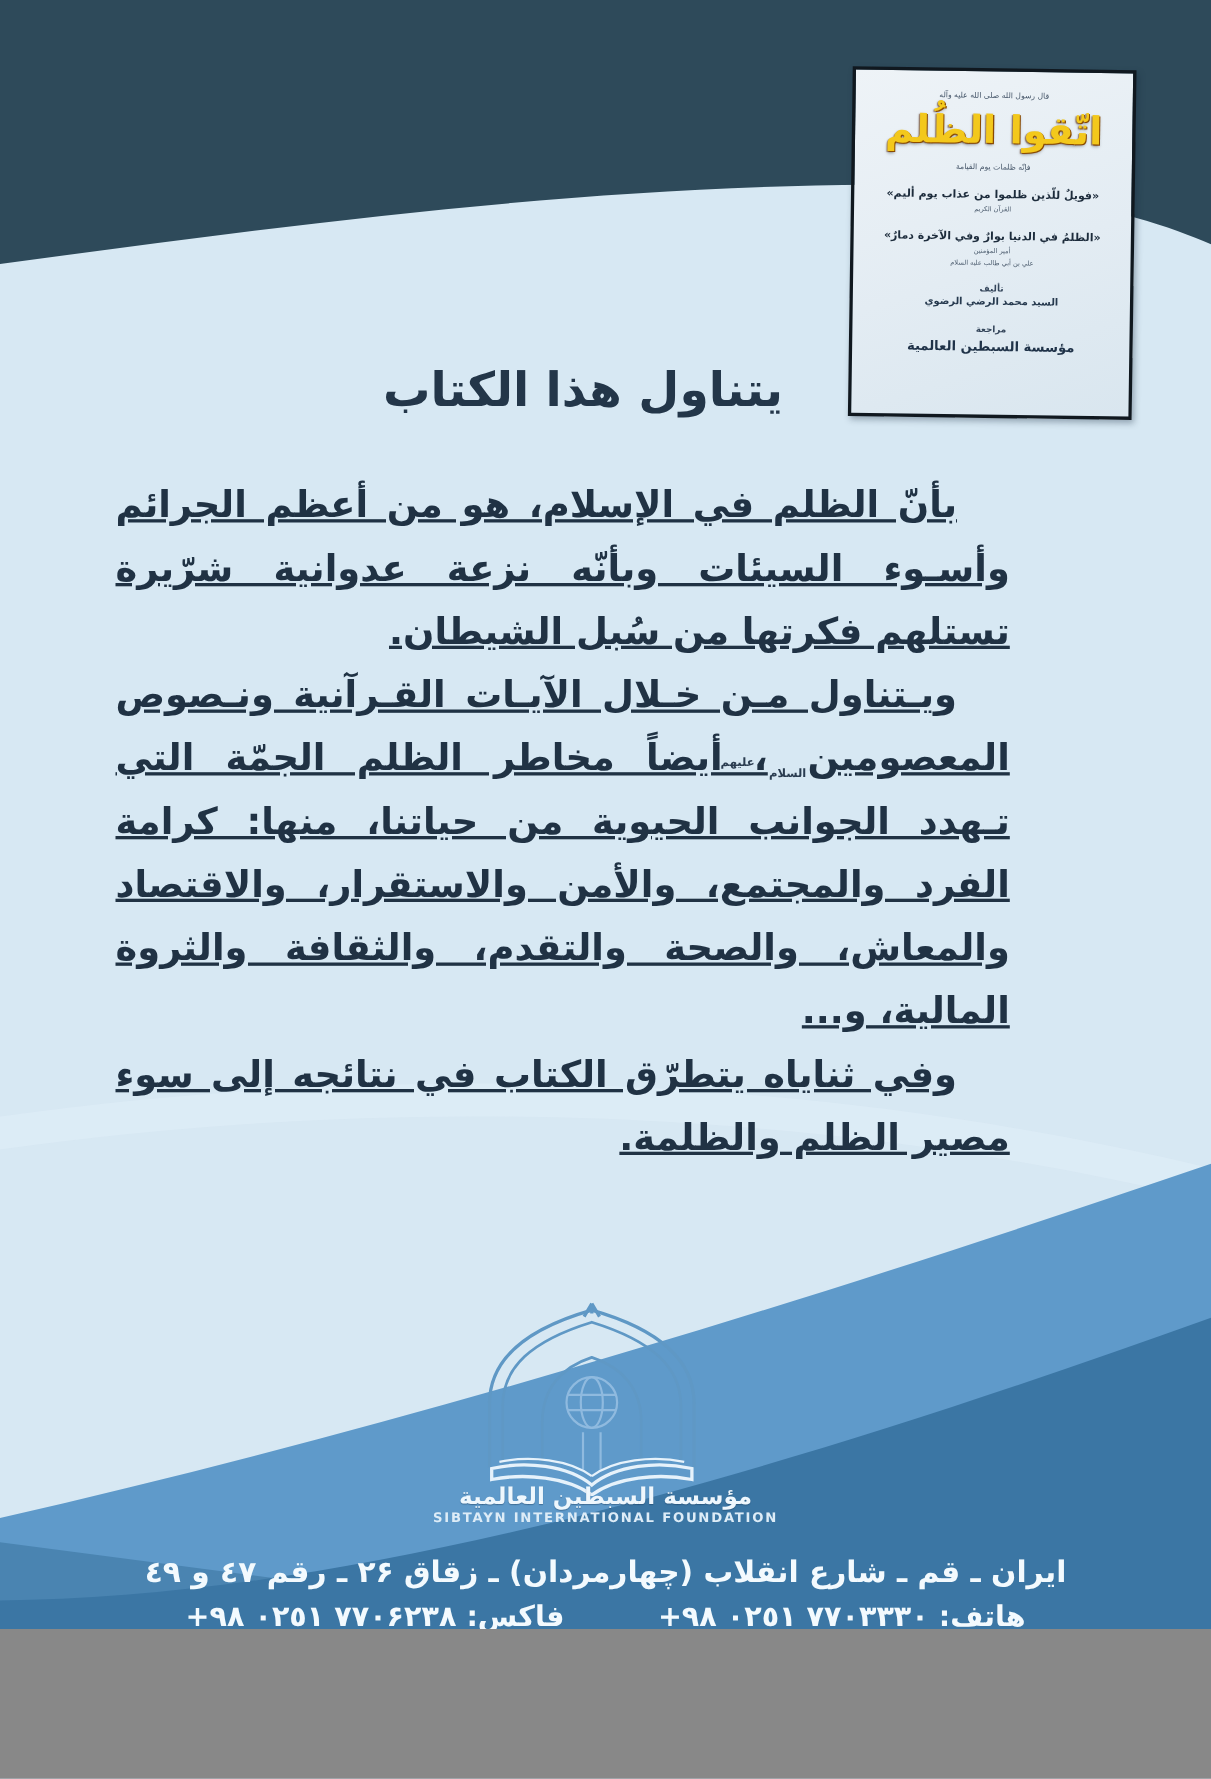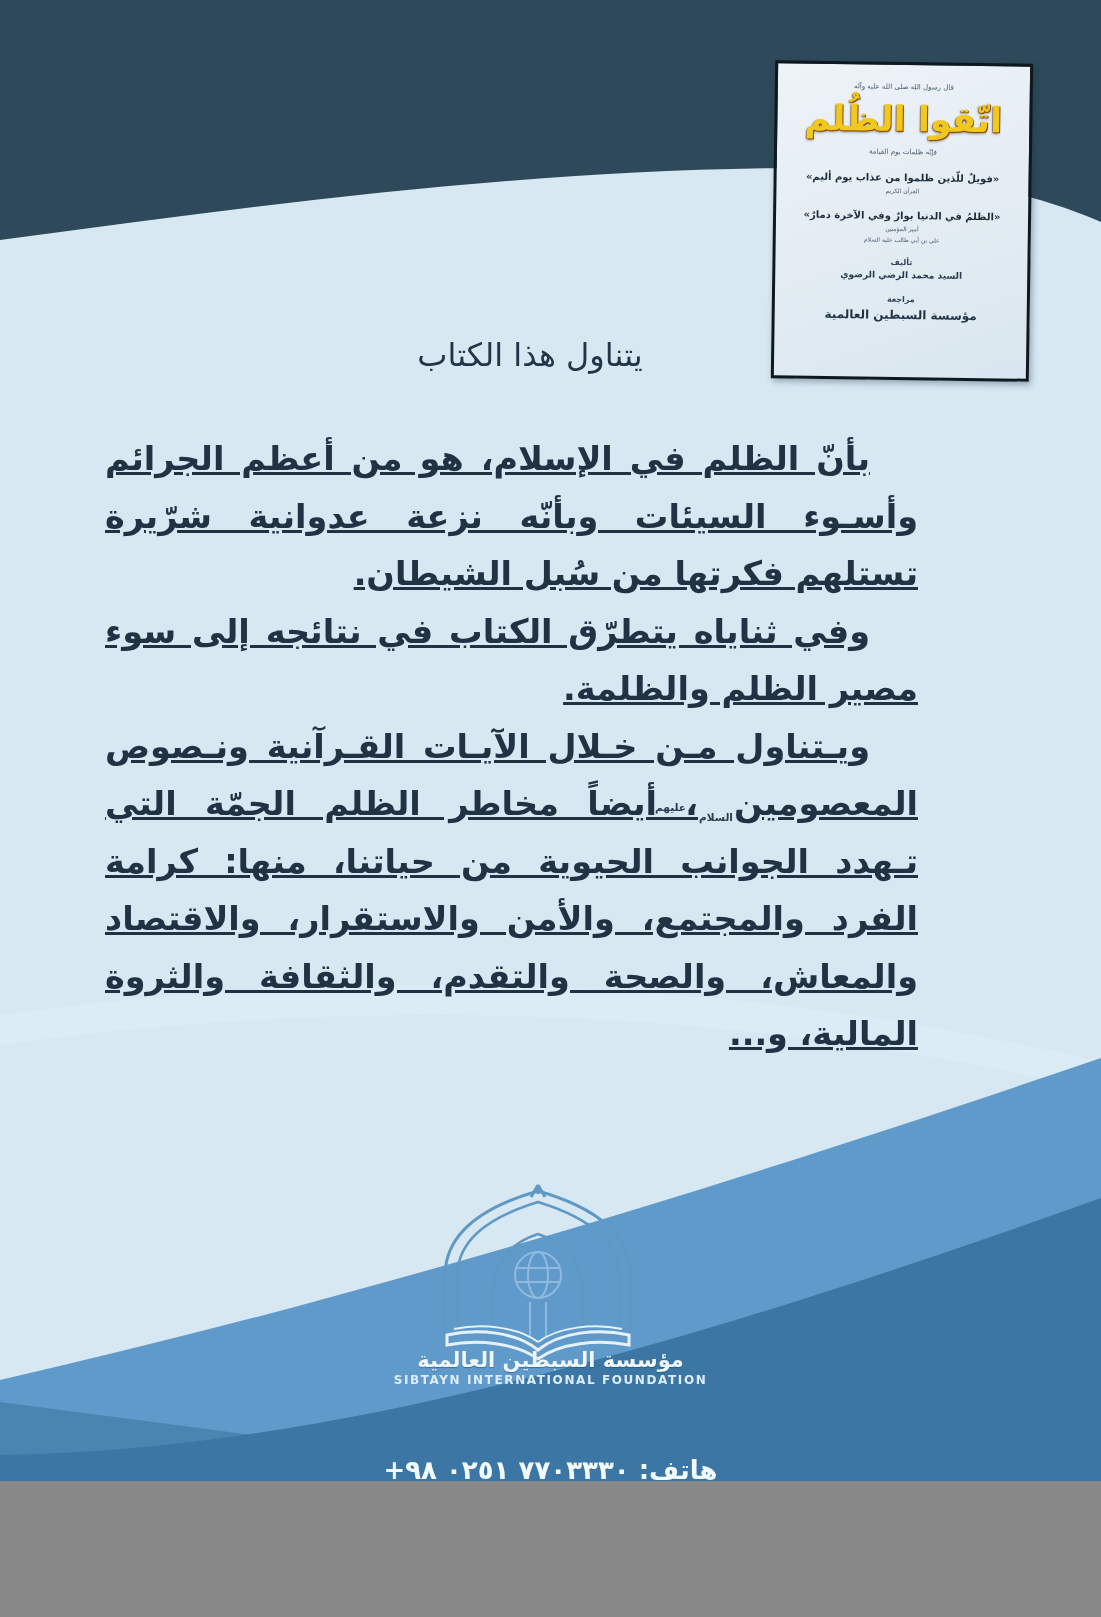--- a/index.html
+++ b/index.html
@@ -35,21 +35,21 @@
   .thumb .t-quote{margin-top:15px;font-size:10px;line-height:12px;font-weight:bold;color:#1d2c3c;padding:0 14px;}
   .thumb .t-src{font-size:6px;line-height:8px;color:#4c5c6e;margin-top:3px;}
   .thumb .t-label{margin-top:14px;font-size:8px;line-height:10px;font-weight:bold;color:#34455a;}
   .thumb .t-name{font-size:9px;line-height:11px;font-weight:bold;color:#26394e;margin-top:2px;}
   .thumb .t-reviewer{font-size:12px;line-height:14px;font-weight:bold;color:#1f3248;margin-top:3px;}
 
   
   .heading{
     position:absolute;top:331px;left:0;width:1060px;
     text-align:center;direction:rtl;
-    font-size:32px;line-height:48px;font-weight:normal;color:#233649;
+    font-size:43px;line-height:48px;font-weight:bold;color:#233649;
     margin:0;
   }
   .body-text{
     position:absolute;left:105px;top:430px;width:813px;
     direction:rtl;text-align:justify;
     font-size:33.5px;line-height:57.5px;font-weight:bold;color:#203244;text-decoration:underline;
   }
   .body-text p{margin:0;text-indent:48px;}
   .honorific{
     display:inline-block;width:36px;font-size:10.5px;line-height:10px;
@@ -101,22 +101,22 @@
     <div class="t-label">تأليف</div>
     <div class="t-name">السيد محمد الرضي الرضوي</div>
     <div class="t-label">مراجعة</div>
     <div class="t-reviewer">مؤسسة السبطين العالمية</div>
   </div>
 
   <h1 class="heading">يتناول هذا الكتاب</h1>
 
   <div class="body-text">
     <p>بأنّ الظلم في الإسلام، هو من أعظم الجرائم وأسـوء السيئات وبأنّه نزعة عدوانية شرّيرة تستلهم فكرتها من سُبل الشيطان.</p>
+    <p><span>ويـتناول مـن خـلال الآيـات القـرآنية ونـصوص المعصومين</span><span class="honorific">عليهم السلام</span><span>، أيضاً مخاطر الظلم الجمّة التي تـهدد الجوانب الحيوية من حياتنا، منها: كرامة الفرد والمجتمع، والأمن والاستقرار، والاقتصاد والمعاش، والصحة والتقدم، والثقافة والثروة المالية، و...</span></p>
     <p>وفي ثناياه يتطرّق الكتاب في نتائجه إلى سوء مصير الظلم والظلمة.</p>
-    <p><span>ويـتناول مـن خـلال الآيـات القـرآنية ونـصوص المعصومين</span><span class="honorific">عليهم السلام</span><span>، أيضاً مخاطر الظلم الجمّة التي تـهدد الجوانب الحيوية من حياتنا، منها: كرامة الفرد والمجتمع، والأمن والاستقرار، والاقتصاد والمعاش، والصحة والتقدم، والثقافة والثروة المالية، و...</span></p>
   </div>
 
   <svg class="logo-svg" viewBox="0 0 256 178" aria-hidden="true">
     <g fill="none" stroke="#5f98c5" stroke-width="3">
       <path d="M128 3 L121 15 M128 3 L135 15 M128 3 V12"></path>
       <path d="M35 152 L35 94 C35 55 65 27 128 9 C191 27 221 55 221 94 L221 152"></path>
       <path d="M47 154 L47 96 C47 61 73 37 128 20 C183 37 209 61 209 96 L209 154" stroke-width="2.5"></path>
       <path d="M83 154 L83 111 C83 81 100 61 128 52 C156 61 173 81 173 111 L173 154" stroke-width="2.5"></path>
     </g>
     <g fill="none" stroke="#8fbadf" stroke-width="2">
@@ -127,20 +127,22 @@
     </g>
     <g fill="none" stroke="#e6f2fb" stroke-width="3">
       <path d="M128 168 C106 150 68 146 37 153 L37 163 C68 157 106 161 128 177 C150 161 188 157 219 163 L219 153 C188 146 150 150 128 168 Z"></path>
       <path d="M128 160 C108 145 72 141 44 147" stroke-width="2"></path>
       <path d="M128 160 C148 145 184 141 212 147" stroke-width="2"></path>
     </g>
   </svg>
   <div class="org-ar">مؤسسة السبطين العالمية</div>
   <div class="org-en">SIBTAYN INTERNATIONAL FOUNDATION</div>
 
+  <div class="footer-line addr">ايران ـ قم ـ شارع انقلاب (چهارمردان) ـ زقاق ۲۶ ـ رقم ٤٧ و ٤٩</div>
   <div class="footer-line phones">
     <span><span>هاتف:</span> <span>٧٧٠٣٣٣٠ ٠٢٥١ ٩٨+</span></span>
+    <span><span>فاكس:</span> <span>٧٧٠۶٢٣٨ ٠٢٥١ ٩٨+</span></span>
   </div>
   <div class="footer-line urls">
     <span><span>URL:</span> <span>www.sibtayn.com</span></span>
   </div>
 
 </div>
 
 </body></html>

